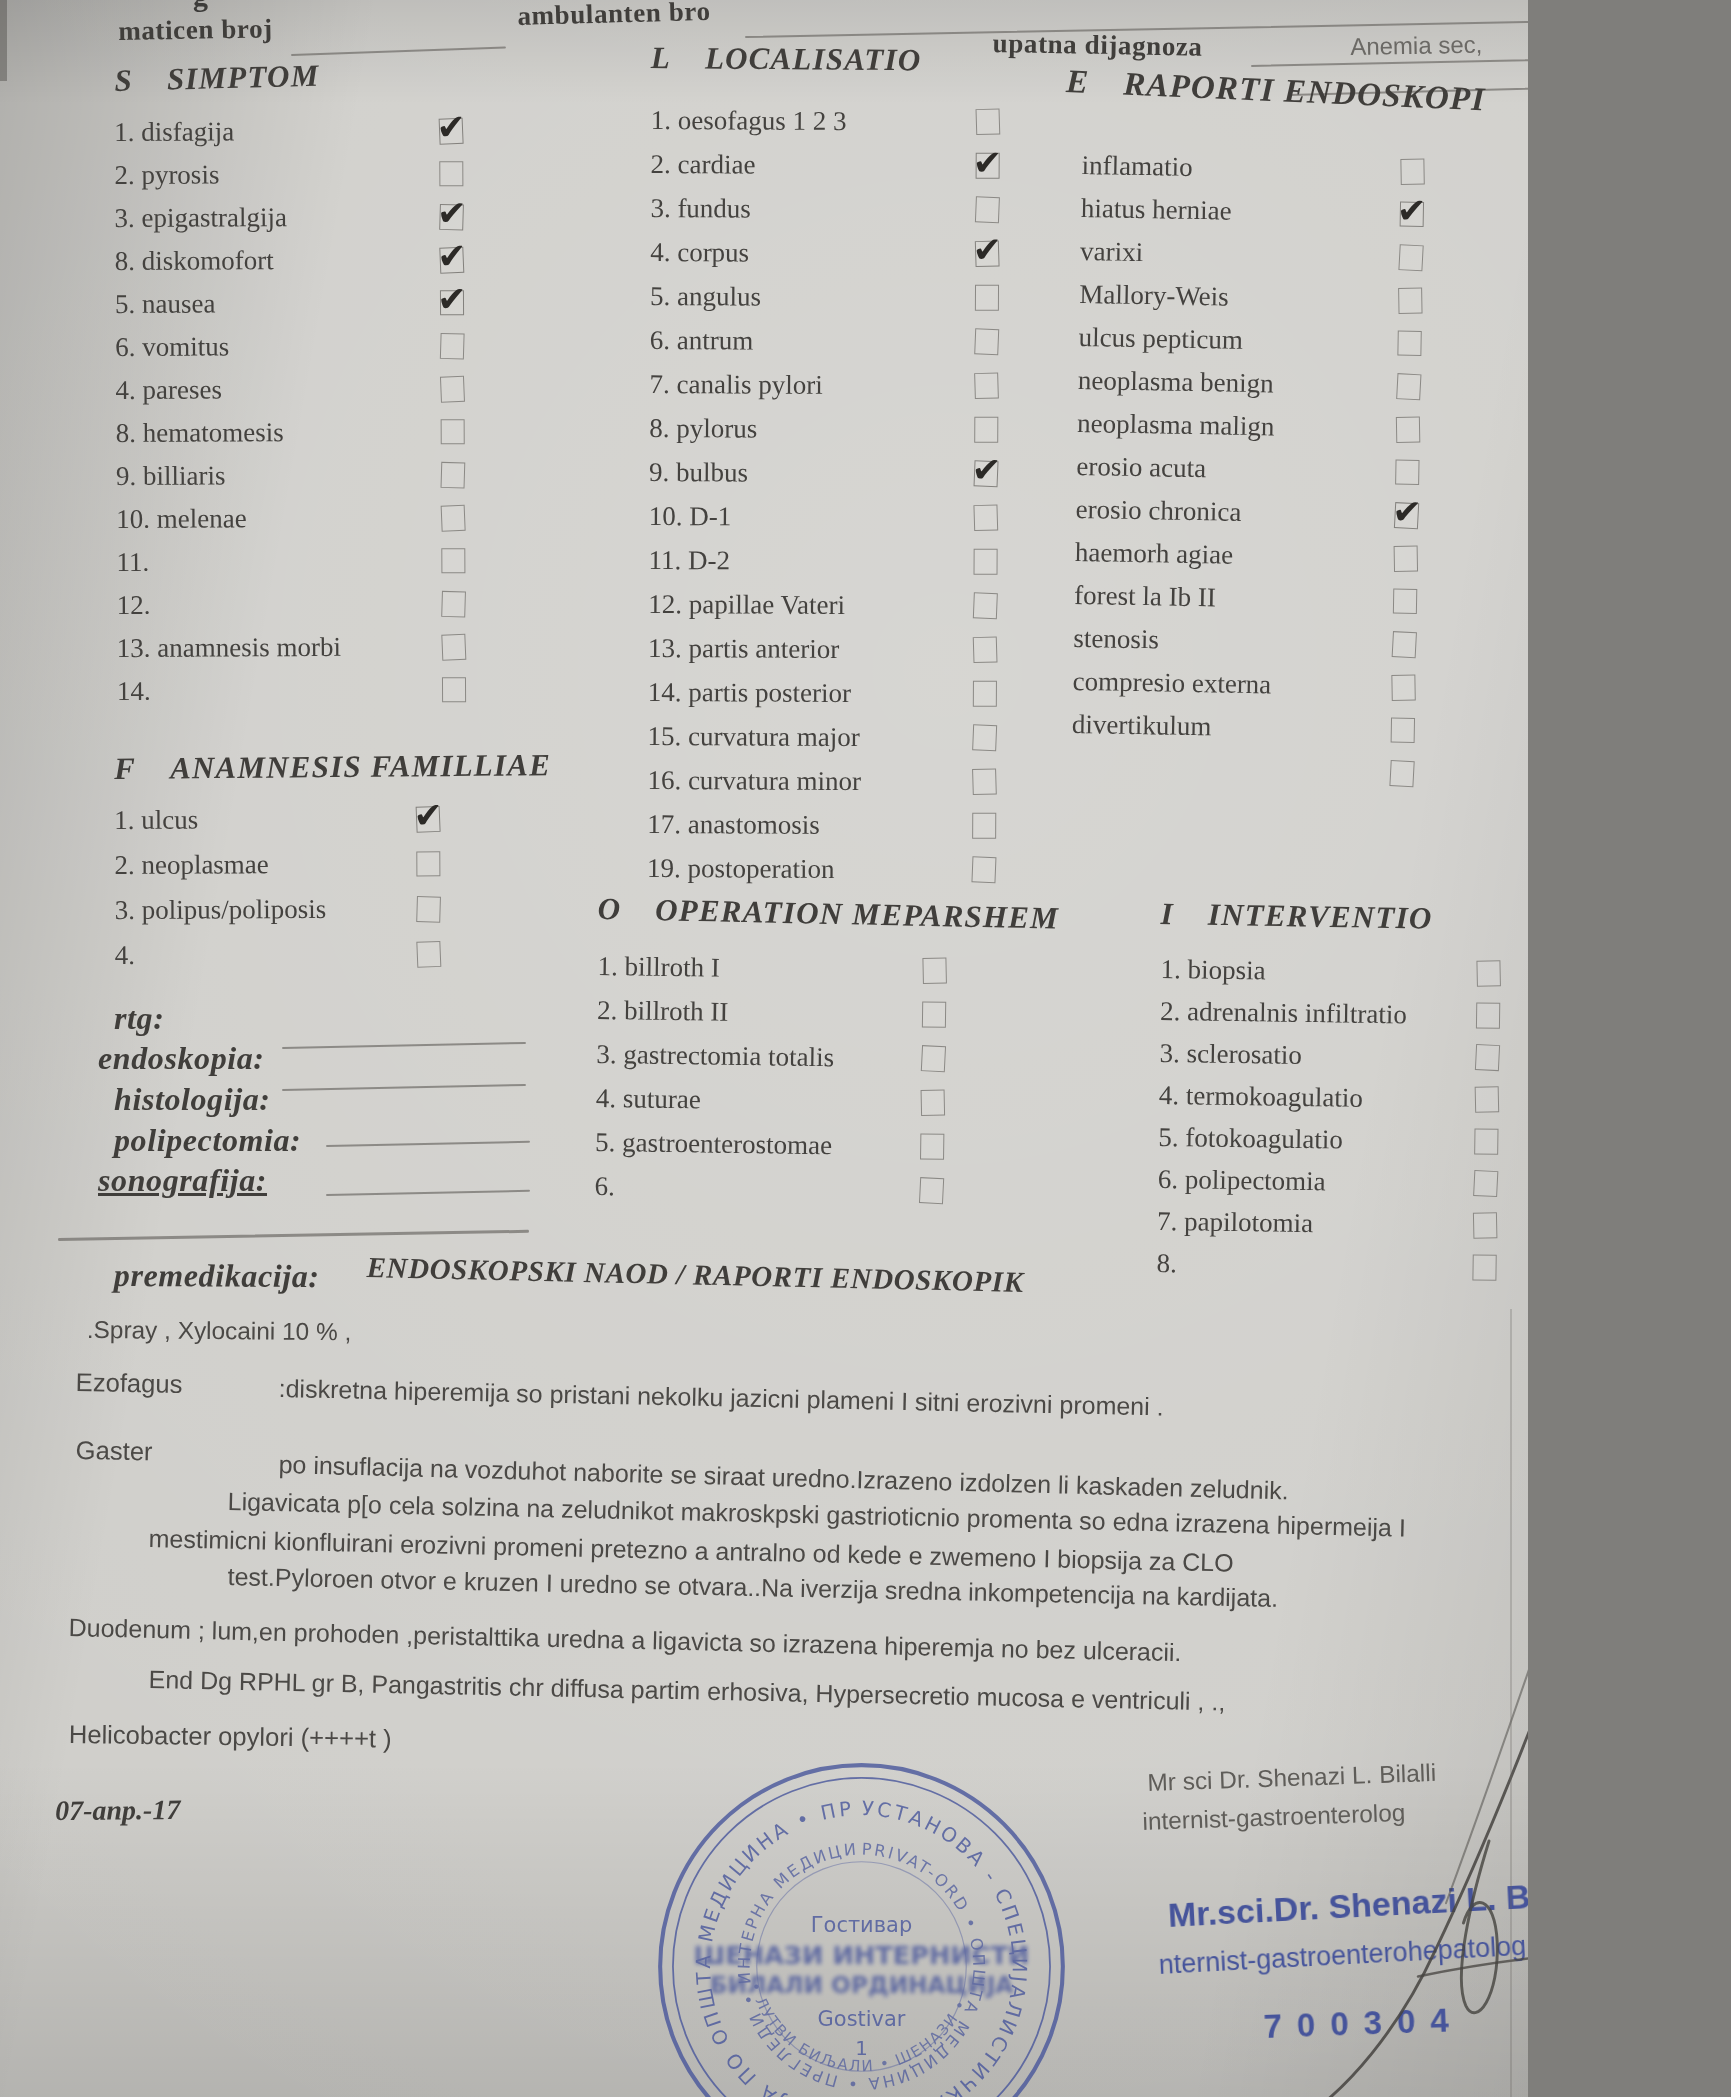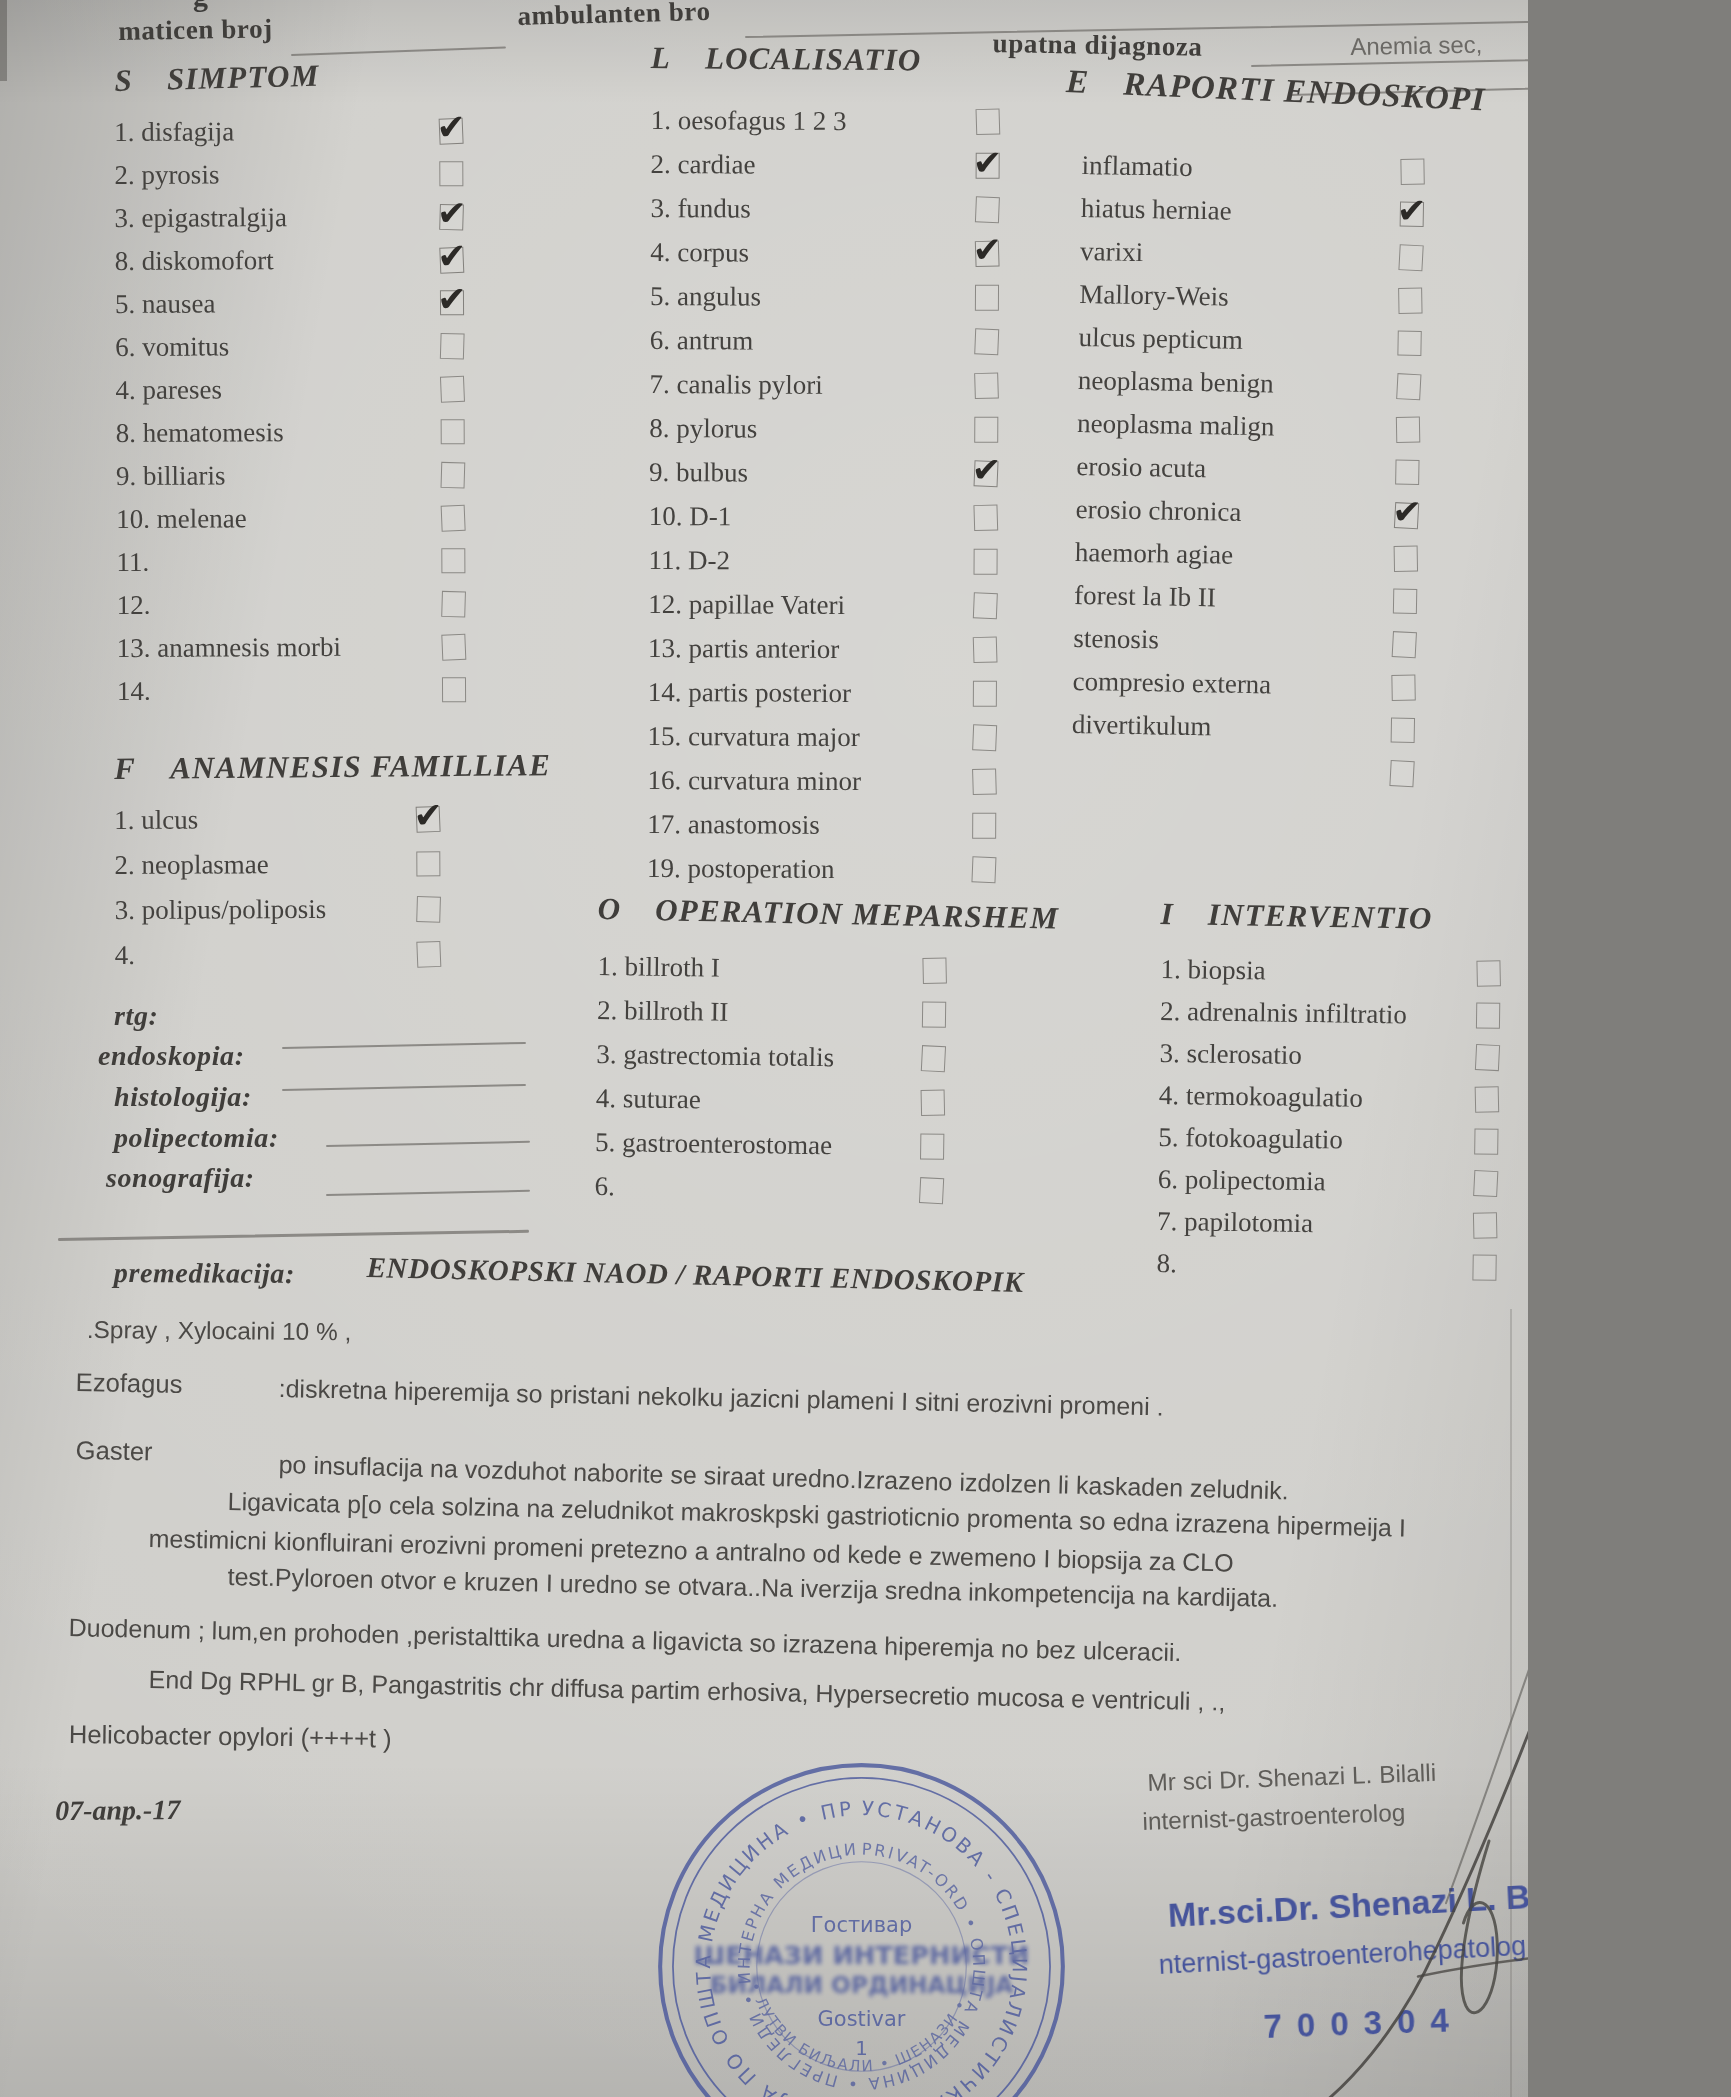--- a/index.html
+++ b/index.html
@@ -21,21 +21,21 @@
   .heading .code{margin-right:34px;}
   .hand{font-family:"Liberation Sans",sans-serif;color:#6b6965;font-size:24px;}
   .checklist{position:absolute;transform-origin:left top;}
   .checklist .row{display:flex;align-items:center;justify-content:space-between;height:var(--rh,43px);}
   .checklist .lab{font-size:27px;white-space:pre;color:#44423f;}
   .cb{width:24.4px;height:25.6px;border:1.7px solid #8b8985;box-sizing:border-box;position:relative;flex:none;background:rgba(255,255,255,.08);}
   .row:nth-child(3n) .cb{transform:rotate(2deg);}
   .row:nth-child(3n+1) .cb{transform:rotate(-2deg);}
   .cb.on{border-color:#83817d;}
   .cb.on::after{content:"✔";position:absolute;left:-3.5px;top:-11.6px;font:600 35px "DejaVu Sans",sans-serif;color:#2c2a27;}
-  .exam{font-weight:bold;font-style:italic;font-size:28px;letter-spacing:0.6px;}
+  .exam{font-weight:bold;font-style:italic;font-size:32px;letter-spacing:0.6px;}
   .find{font-family:"Liberation Sans",sans-serif;font-size:25px;color:#4b4946;white-space:nowrap;transform-origin:left top;}
   .greyprint{font-family:"Liberation Sans",sans-serif;font-size:24.4px;color:#5f5d59;}
   .bluestamp{font-family:"Liberation Sans",sans-serif;color:#46549b;filter:blur(0.3px);}
   .fold{position:absolute;width:1.7px;background:rgba(104,102,98,.28);}
   .cornermark{position:absolute;left:0;top:0;width:7px;height:81px;background:#55534f;opacity:.5;}
   .gclip{position:absolute;overflow:hidden;width:35px;height:14px;}
   .gclip span{position:absolute;top:-21px;font:bold 30px "Liberation Serif",serif;color:#3c3b39;}
   svg text{font-family:"DejaVu Sans",sans-serif;}
 </style>
 </head>
@@ -354,21 +354,21 @@
       <div class="row">
         <span class="lab">8. </span>
         <span class="cb"></span>
       </div>
     </div>
 
   <div class="abs exam" style="left:114px;top:1000px;">rtg:</div>
   <div class="abs exam" style="left:98px;top:1040px;">endoskopia:</div>
   <div class="abs exam" style="left:114px;top:1081px;">histologija:</div>
   <div class="abs exam" style="left:114px;top:1122px;">polipectomia:</div>
-  <div class="abs exam" style="left:106px;top:1162px;">sonografija:</div>
+  <div class="abs exam" style="left:98px;top:1162px;text-decoration:underline;">sonografija:</div>
   <div class="hline" style="left:282px;top:1047px;width:244px;transform:rotate(-1.2deg);"></div>
   <div class="hline" style="left:282px;top:1089px;width:244px;transform:rotate(-1.2deg);"></div>
   <div class="hline" style="left:326px;top:1145px;width:204px;transform:rotate(-1.2deg);"></div>
   <div class="hline" style="left:326px;top:1194px;width:204px;transform:rotate(-1.2deg);"></div>
   <div class="hline" style="left:58px;top:1238px;width:471px;height:2.9px;transform:rotate(-1deg);"></div>
 
   <div class="abs exam" style="left:114px;top:1257px;transform:rotate(0.3deg);">premedikacija:</div>
   <div class="abs" style="left:367px;top:1251px;font-weight:bold;font-style:italic;font-size:29px;letter-spacing:0.6px;transform:rotate(1.3deg);">ENDOSKOPSKI NAOD / RAPORTI ENDOSKOPIK</div>
   <div class="abs find" style="left:87px;top:1316px;font-size:24.4px;transform:rotate(0.5deg);">.Spray ,  Xylocaini 10 % ,</div>
 

